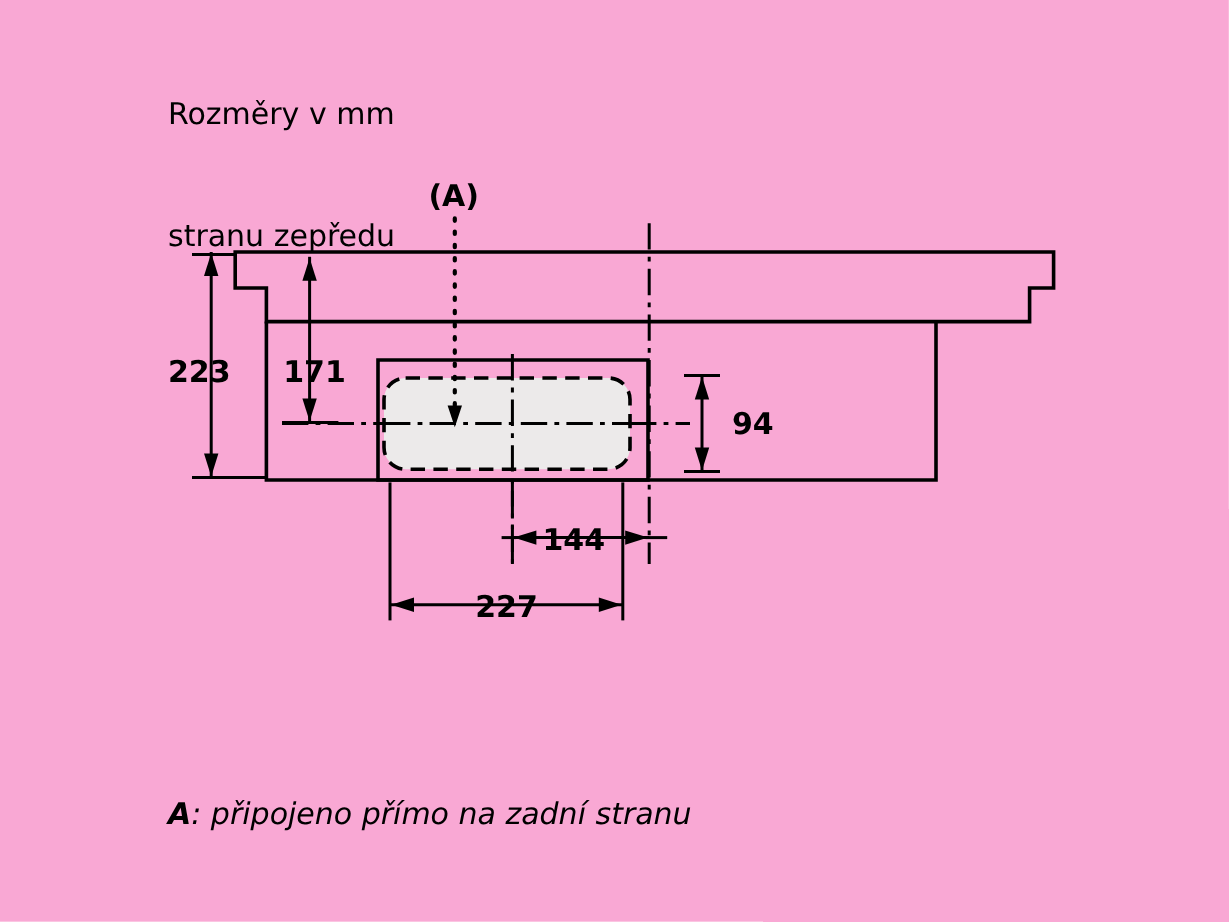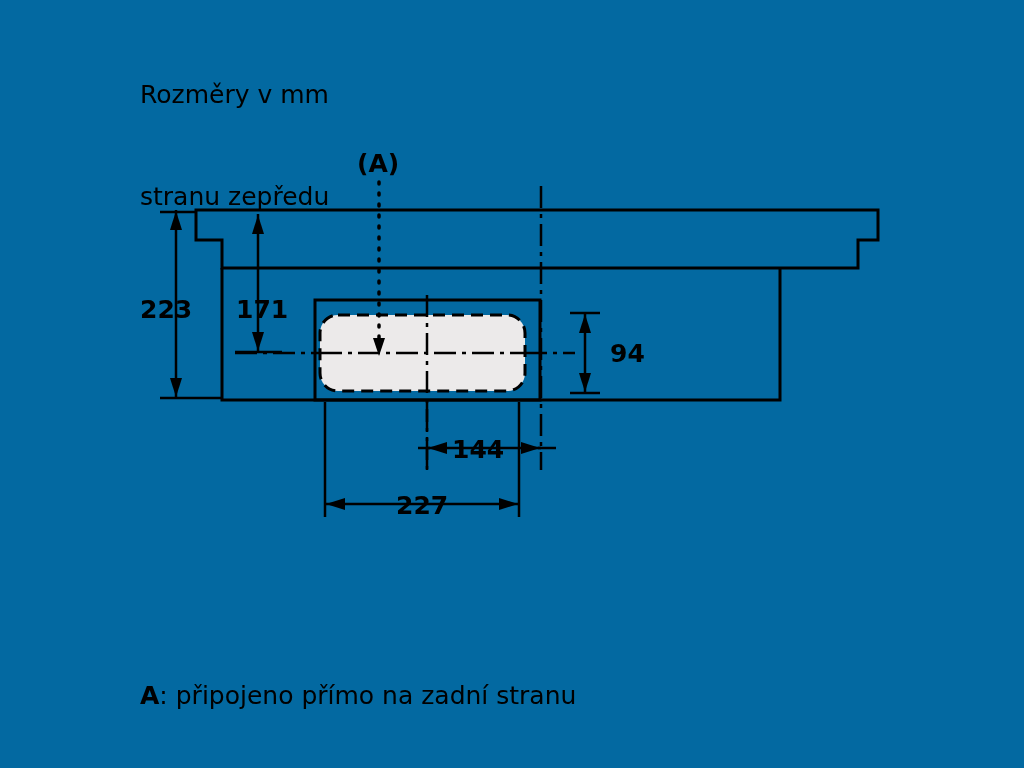--- a/index.html
+++ b/index.html
@@ -11,42 +11,43 @@
     width: 1024px;
     height: 768px;
     font-family: "DejaVu Sans", sans-serif;
     color: #000000;
     overflow: hidden;
   }
   #page {
     position: relative;
     width: 1024px;
     height: 768px;
-    background: #0369a1;
+    background: #f9a8d4;
   }
   .title-block {
     position: absolute;
     left: 140px;
     top: 10px;
     font-size: 25px;
     line-height: 34px;
     color: #000;
     white-space: pre;
   }
   .title-line {
     display: block;
   }
   .footnote {
     position: absolute;
     left: 140px;
-    top: 680px;
+    top: 663px;
     font-size: 25px;
     line-height: 32px;
     color: #000;
     white-space: nowrap;
+    font-style: italic;
   }
   .footnote b {
     font-weight: bold;
   }
   .svg-wrap {
     position: absolute;
     left: 0;
     top: 0;
     width: 1024px;
     height: 768px;

